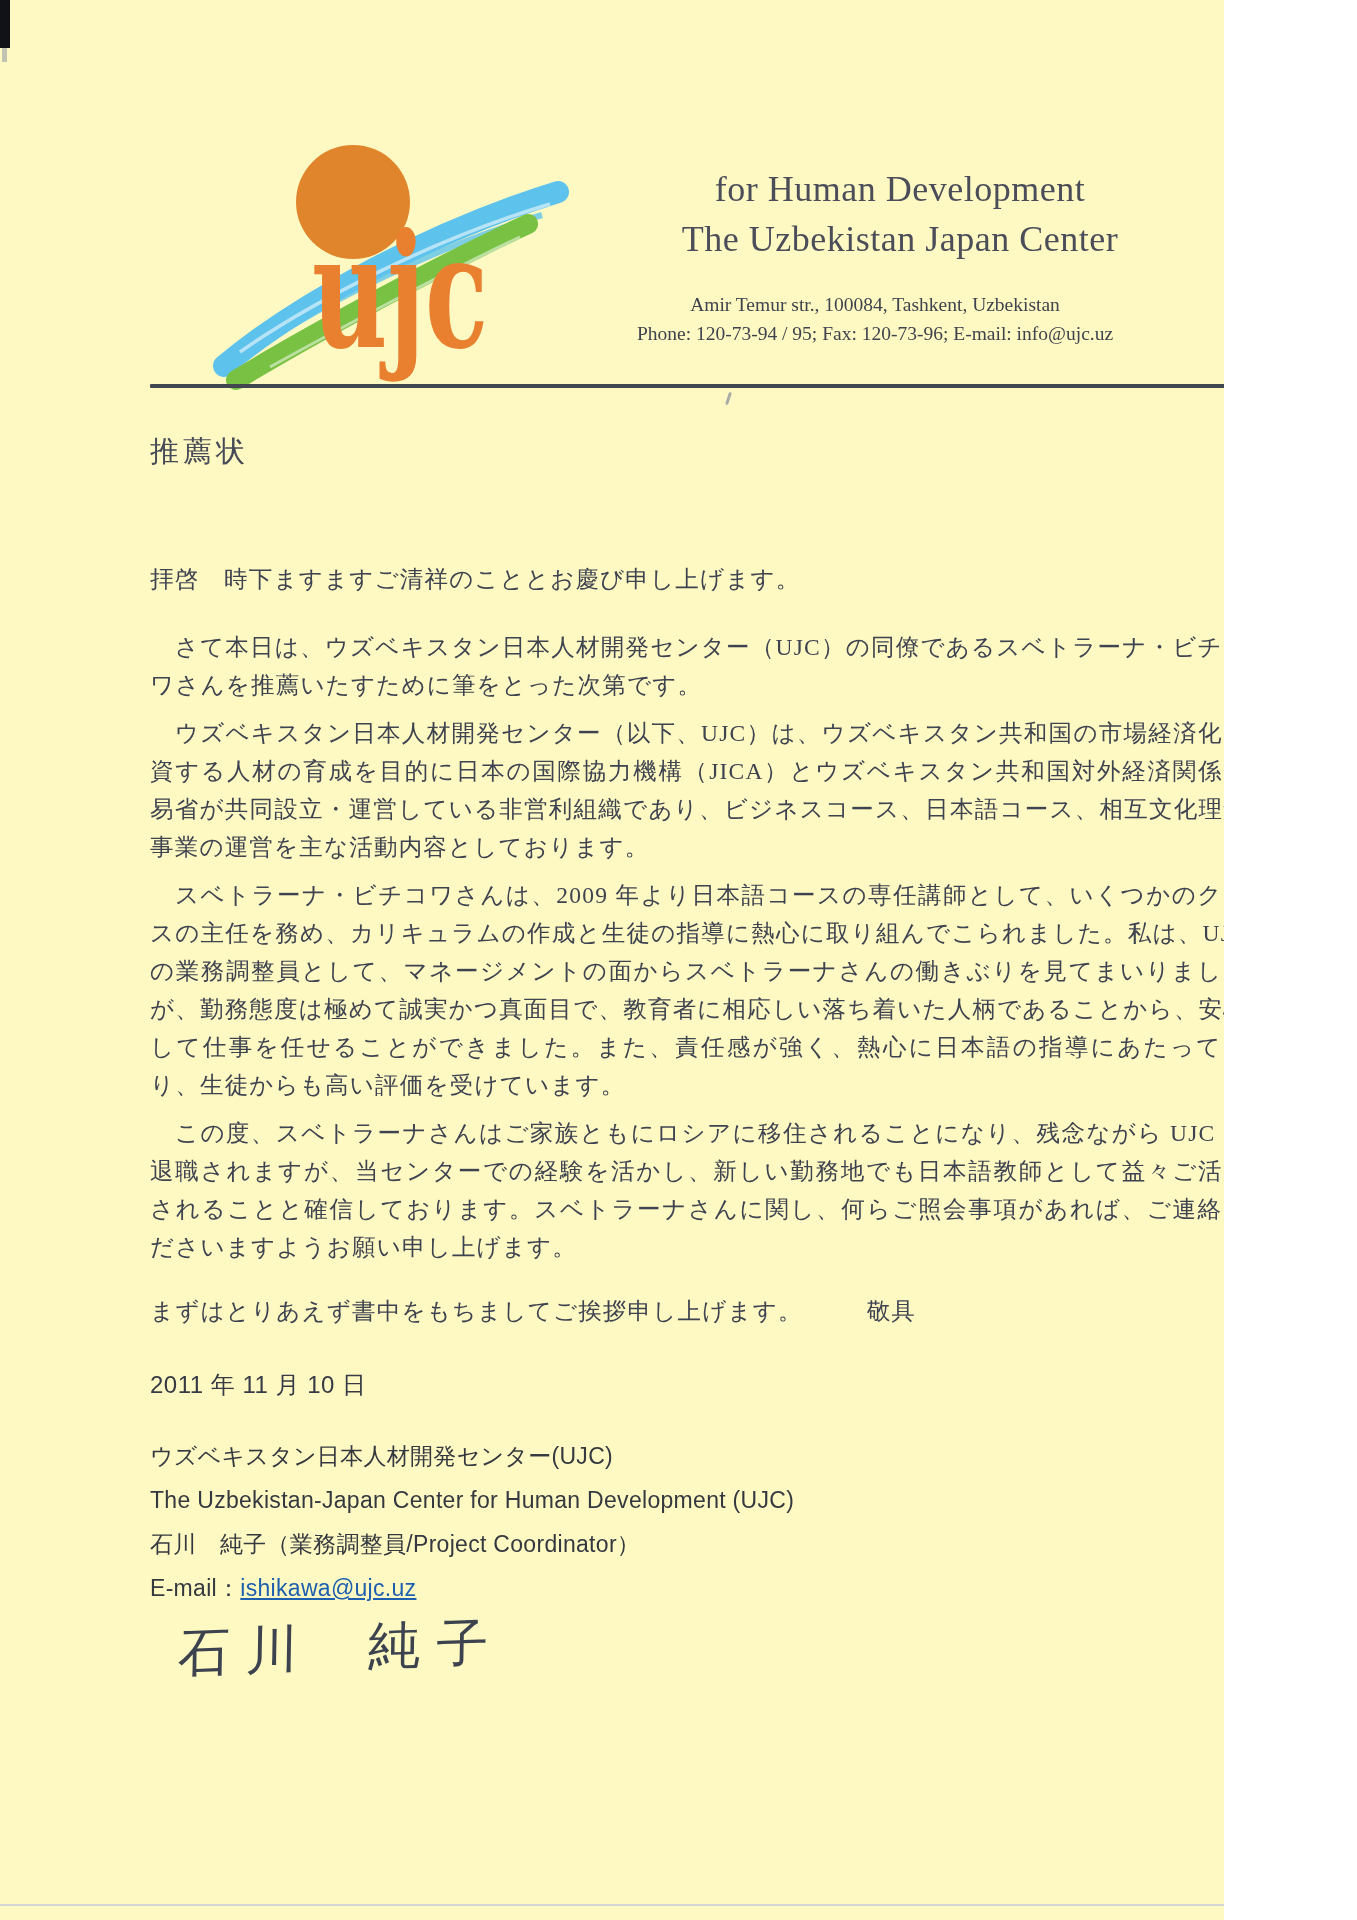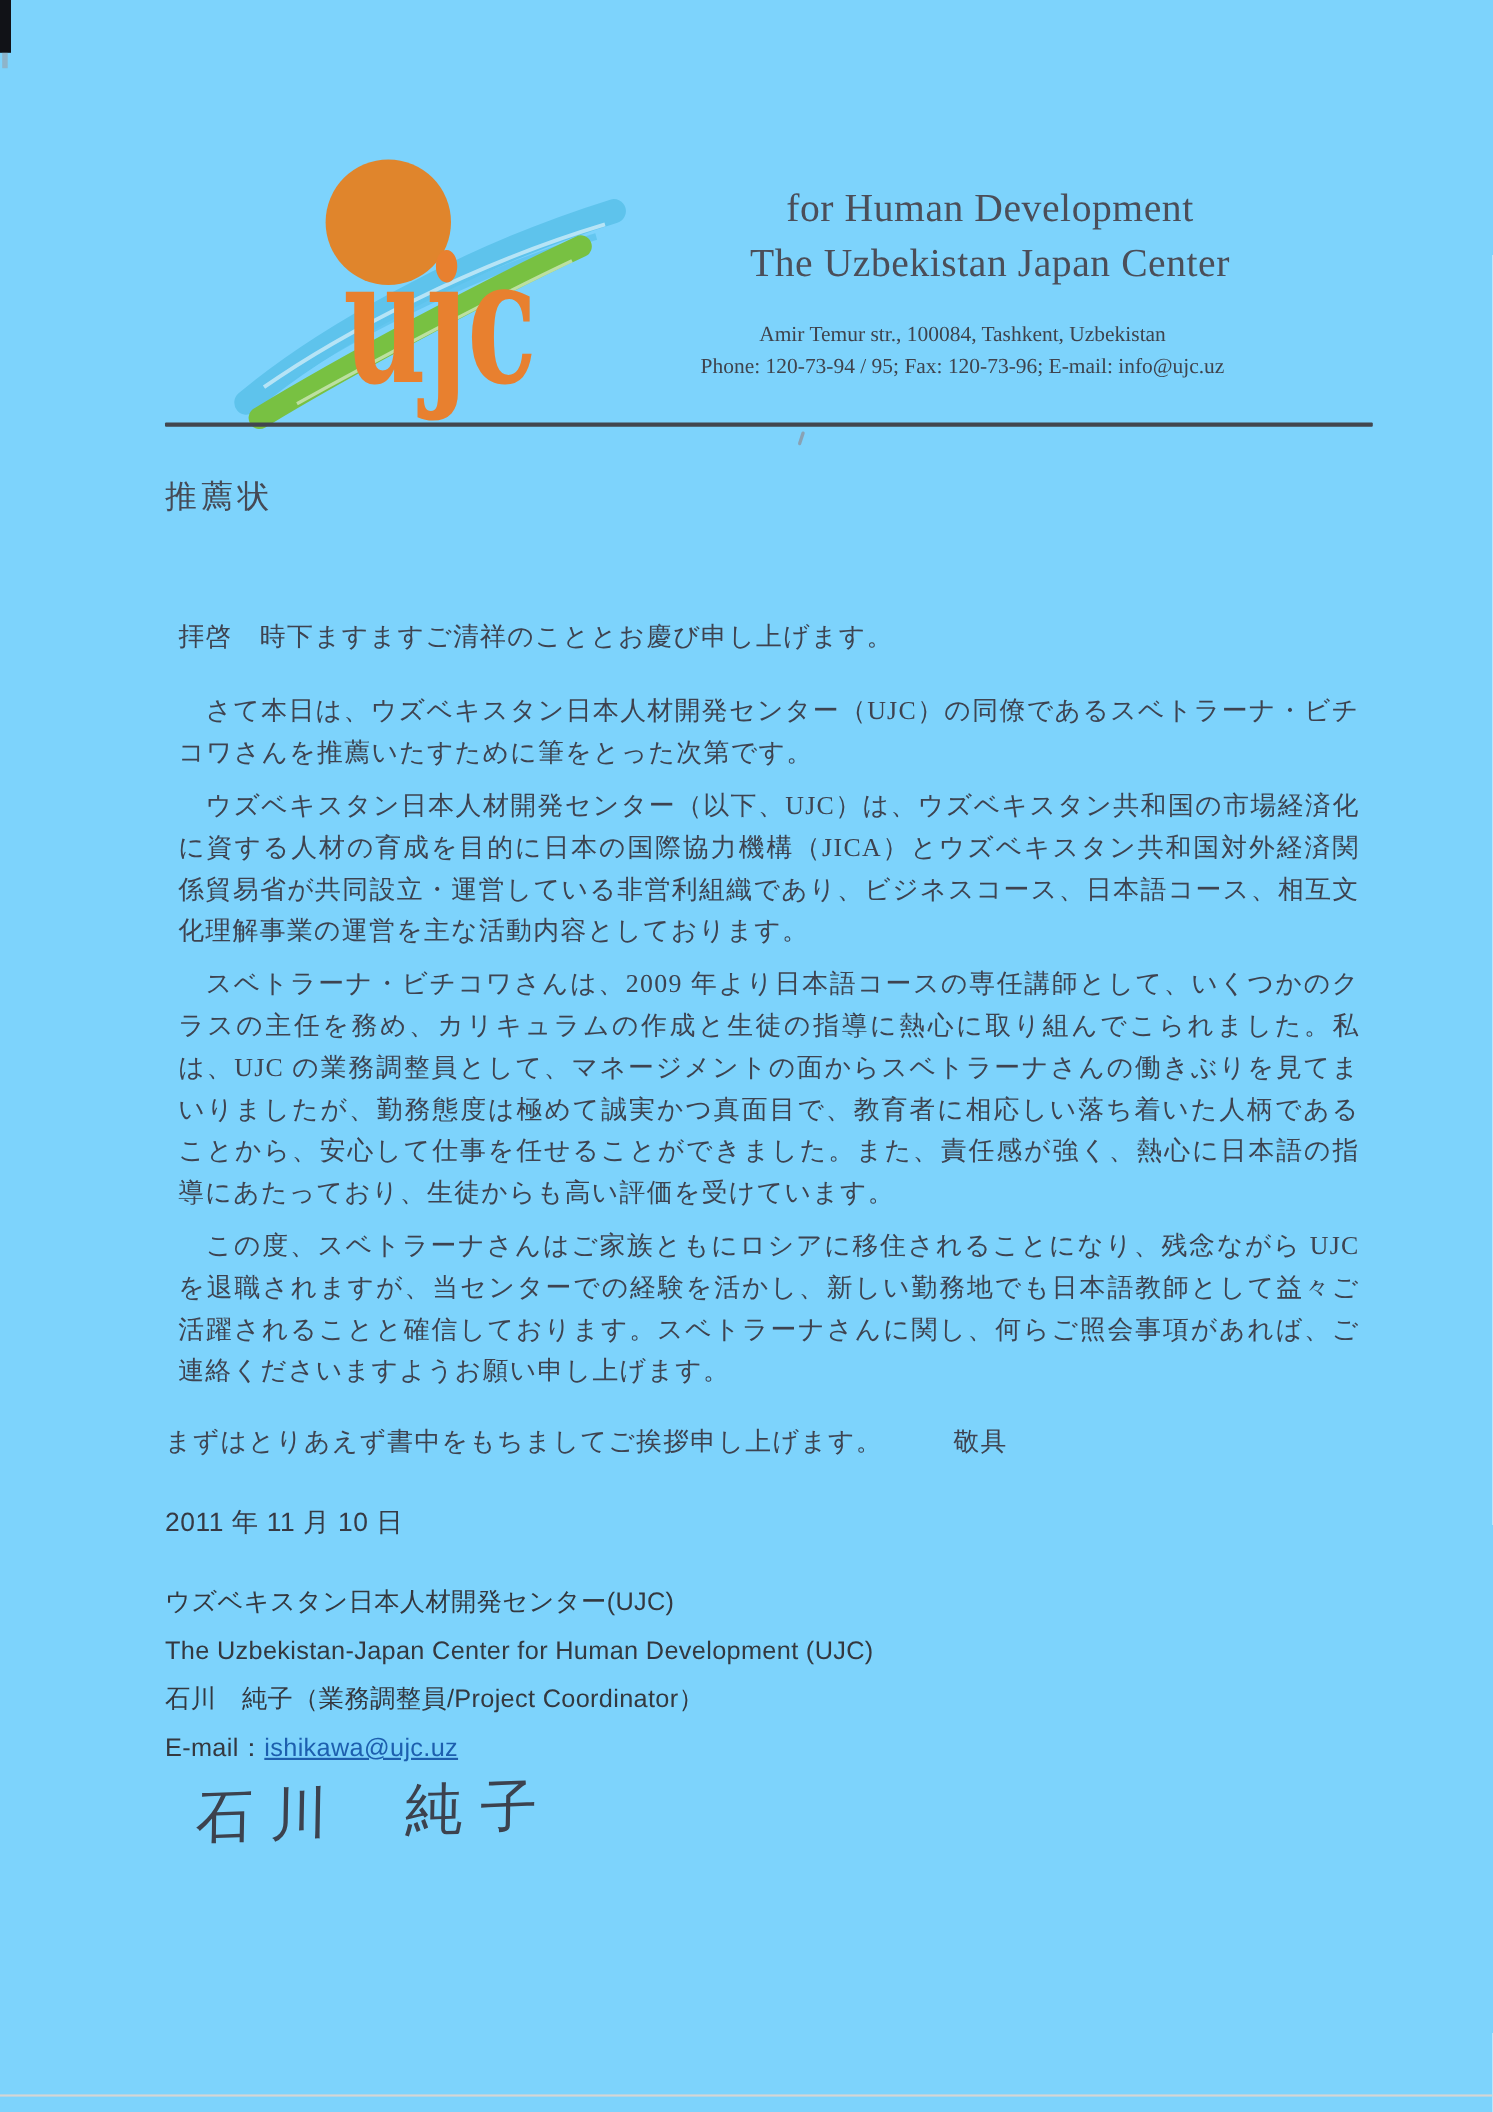--- a/index.html
+++ b/index.html
@@ -1,20 +1,20 @@
 <!DOCTYPE html>
 <html><head>
 <meta charset="utf-8">
 <style>
   * { margin:0; padding:0; box-sizing:border-box; }
   html,body { background:#ffffff; }
   .page {
     position:relative;
-    width:1357px; height:1920px;
-    background:#7dd3fc;
+    width:1224px; height:1920px;
+    background:#fef9c3;
     overflow:hidden;
     font-family:"Liberation Serif","DejaVu Serif",serif;
     color:#3e4350;
   }
   
   .corner-mark { position:absolute; left:0; top:0; width:10px; height:48px; background:#111217; }
   .corner-tail { position:absolute; left:2px; top:48px; width:5px; height:14px; background:#9aa0a8; opacity:.6; }
   .bottom-scan-line { position:absolute; left:0; top:1904px; width:100%; height:2px; background:#d5d5d4; }
   .speck { position:absolute; left:727px; top:392px; width:3px; height:13px; background:#8d929c; transform:rotate(18deg); border-radius:2px; opacity:.75; }
 
@@ -38,21 +38,21 @@
   
   .doc-title {
     position:absolute; left:150px; top:432px; width:1098px;
     font-size:29px; letter-spacing:4px; color:#454a56;
   }
   .body-col {
     position:absolute; left:150px; top:560px; width:1098px;
     font-size:23.5px; line-height:38px; letter-spacing:1.2px;
     text-align:justify; color:#3e4350;
   }
-  .body-col p { margin:0 12px 10px; }
+  .body-col p { margin:0 0 10px; }
   .body-col p.p-first { margin-bottom:30px; }
   .closing-line { margin-top:26px; white-space:nowrap; }
   .closing-sign { margin-left:64px; }
   .date-line {
     margin-top:36px;
     font-family:"Liberation Sans","DejaVu Sans",sans-serif;
     font-size:24px; color:#363a44; letter-spacing:.5px;
   }
   .sig-block {
     margin-top:30px;

